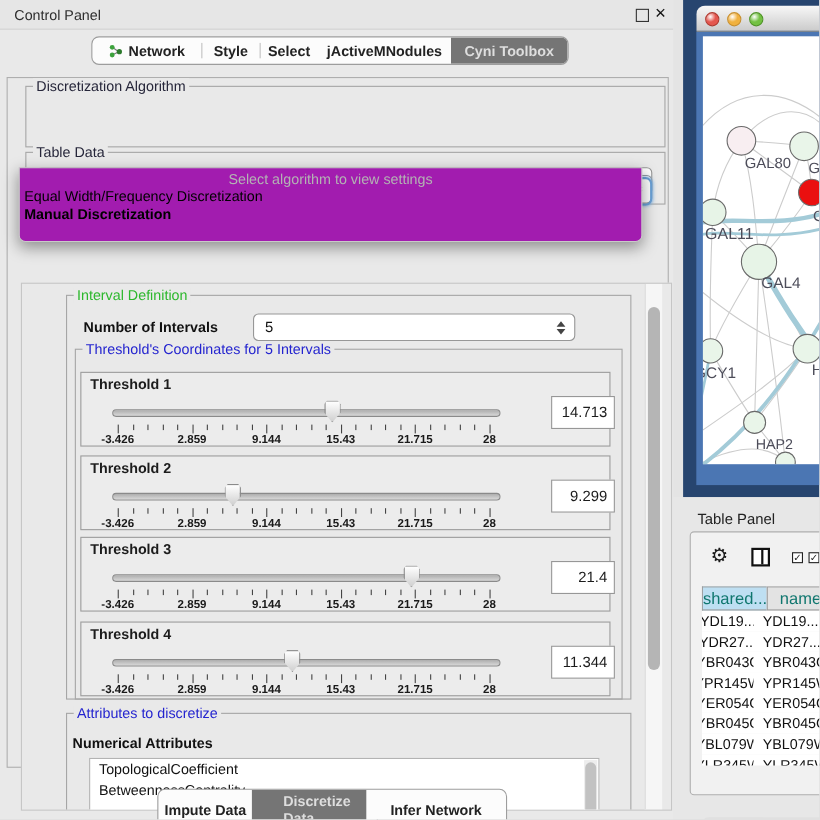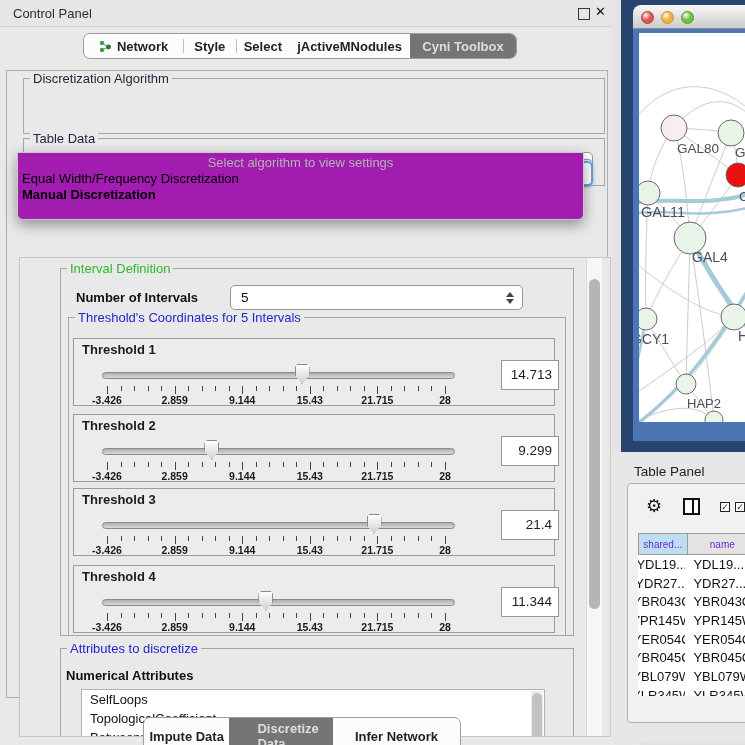--- a/index.html
+++ b/index.html
@@ -91,22 +91,22 @@
   #tp-panel{position:absolute;left:15px;top:31px;width:125px;height:240px;background:#f1f1f1;
             border:1px solid #aeaeae;border-radius:4px 0 0 4px;box-sizing:border-box;}
   #tp-toolbar{position:absolute;left:0;top:0;width:125px;height:46px;}
   #gear{position:absolute;left:18px;top:11px;font-size:18px;color:#1a1a1a;}
   #colicon{position:absolute;left:55px;top:14px;width:17px;height:17px;border:2px solid #111;box-sizing:border-box;background:#fff;}
   #colicon i{position:absolute;left:50%;top:0;width:2px;height:100%;background:#111;}
   .cbx{position:absolute;top:18px;width:10px;height:10px;border:1.4px solid #222;box-sizing:border-box;
        font-size:9px;line-height:8px;text-align:center;color:#222;background:#fff;}
   #tp-table{position:absolute;left:10px;top:49px;width:120px;height:163px;overflow:hidden;}
   .th-row{display:flex;height:22px;}
-  .th{box-sizing:border-box;border:1px solid #9b9b9b;font-size:10px;display:flex;align-items:center;
-      justify-content:center;color:#6d28d9;}
+  .th{box-sizing:border-box;border:1px solid #9b9b9b;font-size:15px;display:flex;align-items:center;
+      justify-content:center;color:#0f766e;}
   .th.c1{width:75px;background:#bedff2;border-right:none;}
   .th.c2{width:110px;background:#e3e3e3;}
   .td-row{display:flex;height:18.7px;background:#fff;}
   .td{box-sizing:border-box;font-size:13px;color:#111;display:flex;align-items:center;overflow:hidden;white-space:nowrap;}
   .td.c1{width:75px;justify-content:center;}
   .td.c2{width:110px;padding-left:8px;}
   #hscroll-track{position:absolute;left:10px;top:259px;width:115px;height:12px;background:#e0e0e0;border-radius:6px;}
 </style>
 </head>
 <body>
@@ -349,21 +349,20 @@
               <span class="ticklabel" style="left: 371px;">28</span>
               <div class="valuebox">11.344</div>
             </div>
           </div>
 
         <div class="fieldset" style="left:40px;top:390px;width:514px;height:110px;">
           <span class="legend blue">Attributes to discretize</span>
         </div>
         <span class="nlabel" style="left:46px;top:410px;">Numerical Attributes</span>
         <div id="attr-list">
-          <span class="attr-item">SelfLoops</span>
             <span class="attr-item">TopologicalCoefficient</span>
             <span class="attr-item">BetweennessCentrality</span>
             <div id="attr-scroll">
               <div id="attr-thumb"></div>
             </div>
         </div>
 
         <div id="vscroll-track">
           <div id="vscroll-thumb" style="position:absolute;left:2px;top:21px;width:11px;height:330px;background:#b5b5b5;border-radius:6px;"></div>
         </div>

